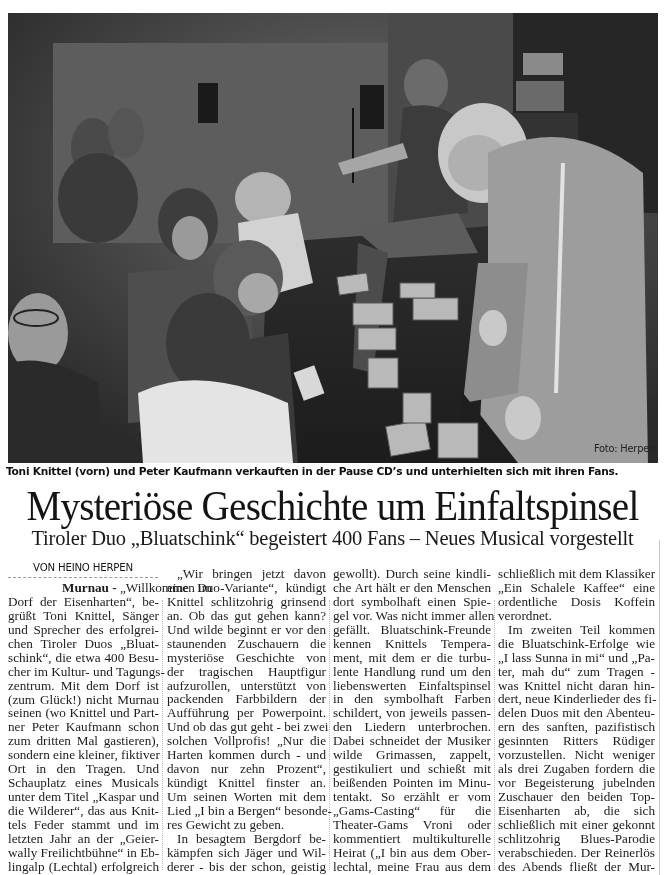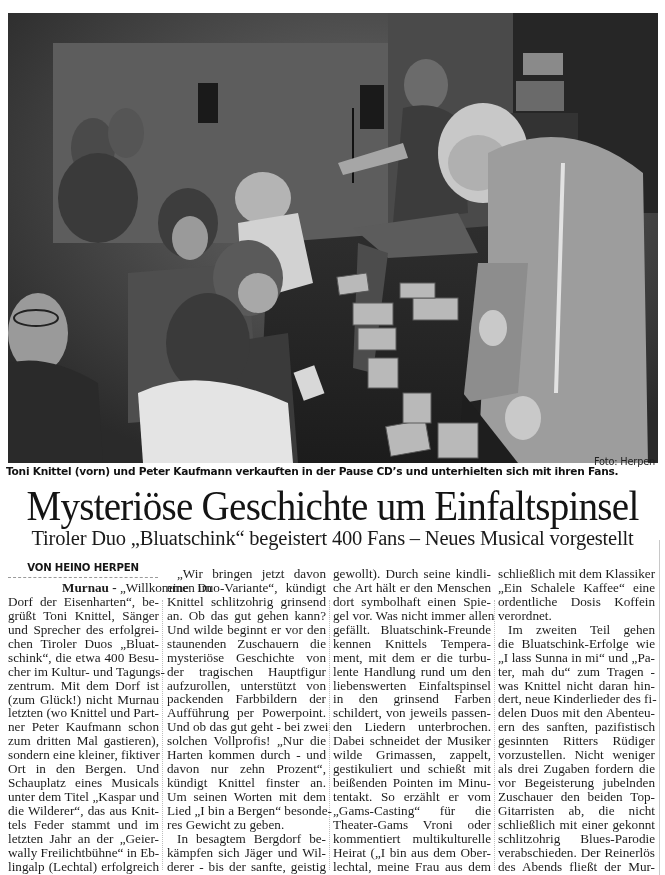--- a/index.html
+++ b/index.html
@@ -13,21 +13,21 @@
     background: #3a3a3a; overflow: hidden;
     filter: grayscale(1);
   }
   .photo svg { display: block; }
   .caption {
     position: absolute; left: 6px; top: 465px; width: 500px;
     font-family: "DejaVu Sans", sans-serif; font-size: 10.6px; font-weight: bold;
     letter-spacing: -0.25px; color: #111; white-space: nowrap;
   }
   .credit {
-    position: absolute; right: 10px; top: 456px;
+    position: absolute; right: 10px; top: 443px;
     font-family: "DejaVu Sans", sans-serif; font-size: 9.8px; color: #222; letter-spacing: -0.2px;
   }
   .headline {
     position: absolute; left: 0; top: 482px; width: 665px; text-align: center;
     font-family: "Liberation Serif", serif; font-size: 42px; letter-spacing: -0.8px;
     color: #141414; line-height: 48px; transform: scaleX(0.93); transform-origin: 332px 0;
   }
   .subhead {
     position: absolute; left: 0; top: 525px; width: 665px; text-align: center;
     font-family: "Liberation Serif", serif; font-size: 20.5px; color: #1a1a1a; line-height: 26px;
@@ -36,21 +36,21 @@
   .col {
     position: absolute; top: 0;
     font-family: "Liberation Serif", serif; font-size: 13.2px; line-height: 13.95px;
     color: #1c1c1c; text-align: justify;
   }
   .col .ln { display: block; white-space: nowrap; text-align-last: justify; height: 13.95px; overflow: visible; }
   .col .ln.last { text-align-last: left; }
   .col .ln.indent { padding-left: 10px; }
   .byline {
     position: absolute; left: 8px; top: 562px; width: 150px; text-align: center;
-    font-family: "DejaVu Sans", sans-serif; font-size: 10.2px; font-weight: bold; color: #151515; letter-spacing: -0.2px;
+    font-family: "DejaVu Sans", sans-serif; font-size: 10.2px; font-weight: normal; color: #151515; letter-spacing: -0.2px;
   }
   .byline-rule {
     position: absolute; left: 8px; top: 577px; width: 150px; height: 0;
     border-top: 1px dashed #9a9a9a;
   }
   .vrule {
     position: absolute; top: 540px; height: 335px; width: 1px; background: #c8c8c8;
   }
   .dots {
     position: absolute; width: 1px; border-left: 1px dotted #bdbdbd;
@@ -153,25 +153,25 @@
 <div class="col" style="left:8px; top:581px; width:151px;">
     <span class="ln indent"><span class="dateline">Murnau -</span> „Willkommen im</span>
     <span class="ln">Dorf der Eisenharten“, be-</span>
     <span class="ln">grüßt Toni Knittel, Sänger</span>
     <span class="ln">und Sprecher des erfolgrei-</span>
     <span class="ln">chen Tiroler Duos „Bluat-</span>
     <span class="ln">schink“, die etwa 400 Besu-</span>
     <span class="ln">cher im Kultur- und Tagungs-</span>
     <span class="ln">zentrum. Mit dem Dorf ist</span>
     <span class="ln">(zum Glück!) nicht Murnau</span>
-    <span class="ln">letzten (wo Knittel und Part-</span>
+    <span class="ln">seinen (wo Knittel und Part-</span>
     <span class="ln">ner Peter Kaufmann schon</span>
     <span class="ln">zum dritten Mal gastieren),</span>
     <span class="ln">sondern eine kleiner, fiktiver</span>
-    <span class="ln">Ort in den Bergen. Und</span>
+    <span class="ln">Ort in den Tragen. Und</span>
     <span class="ln">Schauplatz eines Musicals</span>
     <span class="ln">unter dem Titel „Kaspar und</span>
     <span class="ln">die Wilderer“, das aus Knit-</span>
     <span class="ln">tels Feder stammt und im</span>
     <span class="ln">letzten Jahr an der „Geier-</span>
     <span class="ln">wally Freilichtbühne“ in Eb-</span>
     <span class="ln">lingalp (Lechtal) erfolgreich</span>
     <span class="ln">Premiere feierte. Mit 25 Dar-</span>
   </div>
 <div class="col" style="left:167px; top:567px; width:159px;">
@@ -189,65 +189,65 @@
     <span class="ln">Und ob das gut geht - bei zwei</span>
     <span class="ln">solchen Vollprofis! „Nur die</span>
     <span class="ln">Harten kommen durch - und</span>
     <span class="ln">davon nur zehn Prozent“,</span>
     <span class="ln">kündigt Knittel finster an.</span>
     <span class="ln">Um seinen Worten mit dem</span>
     <span class="ln">Lied „I bin a Bergen“ besonde-</span>
     <span class="ln last">res Gewicht zu geben.</span>
     <span class="ln indent">In besagtem Bergdorf be-</span>
     <span class="ln">kämpfen sich Jäger und Wil-</span>
-    <span class="ln">derer - bis der sanfte, geistig</span>
+    <span class="ln">derer - bis der schon, geistig</span>
     <span class="ln">zurückgebliebene Kaspar</span>
   </div>
 <div class="col" style="left:333px; top:567px; width:158px;">
     <span class="ln">gewollt). Durch seine kindli-</span>
     <span class="ln">che Art hält er den Menschen</span>
     <span class="ln">dort symbolhaft einen Spie-</span>
     <span class="ln">gel vor. Was nicht immer allen</span>
     <span class="ln">gefällt. Bluatschink-Freunde</span>
     <span class="ln">kennen Knittels Tempera-</span>
     <span class="ln">ment, mit dem er die turbu-</span>
     <span class="ln">lente Handlung rund um den</span>
     <span class="ln">liebenswerten Einfaltspinsel</span>
-    <span class="ln">in den grinsend Farben</span>
+    <span class="ln">in den symbolhaft Farben</span>
     <span class="ln">schildert, von jeweils passen-</span>
     <span class="ln">den Liedern unterbrochen.</span>
     <span class="ln">Dabei schneidet der Musiker</span>
     <span class="ln">wilde Grimassen, zappelt,</span>
     <span class="ln">gestikuliert und schießt mit</span>
     <span class="ln">beißenden Pointen im Minu-</span>
     <span class="ln">tentakt. So erzählt er vom</span>
     <span class="ln">„Gams-Casting“ für die</span>
     <span class="ln">Theater-Gams Vroni oder</span>
     <span class="ln">kommentiert multikulturelle</span>
     <span class="ln">Heirat („I bin aus dem Ober-</span>
     <span class="ln">lechtal, meine Frau aus dem</span>
     <span class="ln">Unterlechtal“), dazwischen</span>
   </div>
 <div class="col" style="left:498px; top:567px; width:157px;">
     <span class="ln">schließlich mit dem Klassiker</span>
     <span class="ln">„Ein Schalele Kaffee“ eine</span>
     <span class="ln">ordentliche Dosis Koffein</span>
     <span class="ln last">verordnet.</span>
-    <span class="ln indent">Im zweiten Teil gehen</span>
+    <span class="ln indent">Im zweiten Teil kommen</span>
     <span class="ln">die Bluatschink-Erfolge wie</span>
     <span class="ln">„I lass Sunna in mi“ und „Pa-</span>
     <span class="ln">ter, mah du“ zum Tragen -</span>
     <span class="ln">was Knittel nicht daran hin-</span>
     <span class="ln">dert, neue Kinderlieder des fi-</span>
     <span class="ln">delen Duos mit den Abenteu-</span>
     <span class="ln">ern des sanften, pazifistisch</span>
     <span class="ln">gesinnten Ritters Rüdiger</span>
     <span class="ln">vorzustellen. Nicht weniger</span>
     <span class="ln">als drei Zugaben fordern die</span>
     <span class="ln">vor Begeisterung jubelnden</span>
     <span class="ln">Zuschauer den beiden Top-</span>
-    <span class="ln">Gitarristen ab, die nicht</span>
+    <span class="ln">Eisenharten ab, die sich</span>
     <span class="ln">schließlich mit einer gekonnt</span>
     <span class="ln">schlitzohrig Blues-Parodie</span>
     <span class="ln">verabschieden. Der Reinerlös</span>
     <span class="ln">des Abends fließt der Mur-</span>
     <span class="ln">nauer BRK-Bereitschaft für</span>
   </div>
 
 </body></html>

